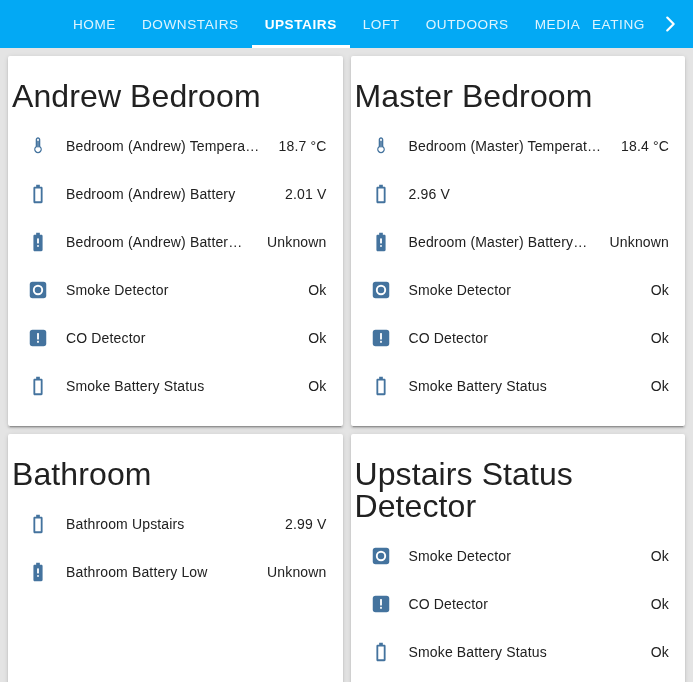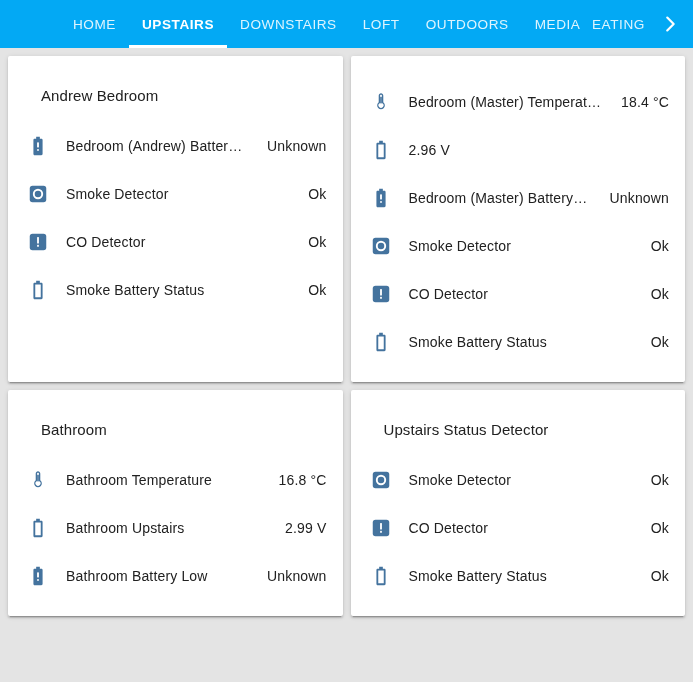--- a/index.html
+++ b/index.html
@@ -99,24 +99,24 @@
     border-radius: 2px;
     box-shadow: 0 2px 2px 0 rgba(0,0,0,0.14),
                 0 1px 5px 0 rgba(0,0,0,0.12),
                 0 3px 1px -2px rgba(0,0,0,0.2);
     padding: 16px 0 16px 0;
     display: flex;
     flex-direction: column;
   }
 
   .card-title {
-    font-size: 15px;
+    font-size: 32px;
     font-weight: 400;
     color: #212121;
-    padding: 8px 16px 4px 33px;
+    padding: 8px 16px 4px 4px;
     line-height: 32px;
     letter-spacing: 0.1px;
   }
 
   .rows { display: flex; flex-direction: column; padding-top: 6px; }
 
   .row {
     display: flex;
     align-items: center;
     height: 48px;
@@ -157,25 +157,25 @@
   }
 </style>
 </head>
 <body>
 
 <div class="navbar">
   <div class="tabs">
       <div class="tab">
         <span>HOME</span>
       </div>
+      <div class="tab">
+        <span>DOWNSTAIRS</span>
+      </div>
       <div class="tab active">
         <span>UPSTAIRS</span>
-      </div>
-      <div class="tab">
-        <span>DOWNSTAIRS</span>
       </div>
       <div class="tab">
         <span>LOFT</span>
       </div>
       <div class="tab">
         <span>OUTDOORS</span>
       </div>
       <div class="tab">
         <span>MEDIA</span>
       </div>
@@ -193,20 +193,43 @@
 </div>
 
 <div class="grid">
     <div class="card">
       <div class="card-title">Andrew Bedroom</div>
       <div class="rows">
         <div class="row">
           <div class="row-icon">
             <span class="icon-glyph">
               <svg width="22" height="22" viewBox="0 0 24 24">
+                <path fill="currentColor" d="M12 2.5c-1.38 0-2.5 1.12-2.5 2.5v7.3a4.2 4.2 0 1 0 5 0V5c0-1.38-1.12-2.5-2.5-2.5zm0 1.5c.55 0 1 .45 1 1v8.12l.42.28a2.7 2.7 0 1 1-2.84 0l.42-.28V5c0-.55.45-1 1-1z"></path>
+                <rect x="11.1" y="6.3" width="1.8" height="7.2" fill="currentColor"></rect>
+              </svg>
+            </span>
+          </div>
+          <div class="row-label">Bedroom (Andrew) Tempera…</div>
+          <div class="row-value">18.7 °C</div>
+        </div>
+        <div class="row">
+          <div class="row-icon">
+            <span class="icon-glyph">
+              <svg width="22" height="22" viewBox="0 0 24 24">
+                <path fill="currentColor" d="M15.67 4H14V2h-4v2H8.33C7.6 4 7 4.6 7 5.33v15.33C7 21.4 7.6 22 8.33 22h7.33c.74 0 1.34-.6 1.34-1.33V5.33C17 4.6 16.4 4 15.67 4zM15 20H9V6h6v14z"></path>
+              </svg>
+            </span>
+          </div>
+          <div class="row-label">Bedroom (Andrew) Battery</div>
+          <div class="row-value">2.01 V</div>
+        </div>
+        <div class="row">
+          <div class="row-icon">
+            <span class="icon-glyph">
+              <svg width="22" height="22" viewBox="0 0 24 24">
                 <path fill="currentColor" d="M15.67 4H14V2h-4v2H8.33C7.6 4 7 4.6 7 5.33v15.33C7 21.4 7.6 22 8.33 22h7.33c.74 0 1.34-.6 1.34-1.33V5.33C17 4.6 16.4 4 15.67 4z"></path>
                 <rect x="11" y="8" width="2" height="5.6" rx="0.5" fill="#ffffff"></rect>
                 <rect x="11" y="15.2" width="2" height="2.1" rx="0.5" fill="#ffffff"></rect>
               </svg>
             </span>
           </div>
           <div class="row-label">Bedroom (Andrew) Batter…</div>
           <div class="row-value">Unknown</div>
         </div>
         <div class="row">
@@ -241,20 +264,21 @@
                 <path fill="currentColor" d="M15.67 4H14V2h-4v2H8.33C7.6 4 7 4.6 7 5.33v15.33C7 21.4 7.6 22 8.33 22h7.33c.74 0 1.34-.6 1.34-1.33V5.33C17 4.6 16.4 4 15.67 4zM15 20H9V6h6v14z"></path>
               </svg>
             </span>
           </div>
           <div class="row-label">Smoke Battery Status</div>
           <div class="row-value">Ok</div>
         </div>
       </div>
     </div>
     <div class="card">
+      <div class="card-title">Master Bedroom</div>
       <div class="rows">
         <div class="row">
           <div class="row-icon">
             <span class="icon-glyph">
               <svg width="22" height="22" viewBox="0 0 24 24">
                 <path fill="currentColor" d="M12 2.5c-1.38 0-2.5 1.12-2.5 2.5v7.3a4.2 4.2 0 1 0 5 0V5c0-1.38-1.12-2.5-2.5-2.5zm0 1.5c.55 0 1 .45 1 1v8.12l.42.28a2.7 2.7 0 1 1-2.84 0l.42-.28V5c0-.55.45-1 1-1z"></path>
                 <rect x="11.1" y="6.3" width="1.8" height="7.2" fill="currentColor"></rect>
               </svg>
             </span>
           </div>
@@ -322,32 +346,20 @@
         </div>
       </div>
     </div>
     <div class="card">
       <div class="card-title">Bathroom</div>
       <div class="rows">
         <div class="row">
           <div class="row-icon">
             <span class="icon-glyph">
               <svg width="22" height="22" viewBox="0 0 24 24">
-                <path fill="currentColor" d="M12 2.5c-1.38 0-2.5 1.12-2.5 2.5v7.3a4.2 4.2 0 1 0 5 0V5c0-1.38-1.12-2.5-2.5-2.5zm0 1.5c.55 0 1 .45 1 1v8.12l.42.28a2.7 2.7 0 1 1-2.84 0l.42-.28V5c0-.55.45-1 1-1z"></path>
-                <rect x="11.1" y="6.3" width="1.8" height="7.2" fill="currentColor"></rect>
-              </svg>
-            </span>
-          </div>
-          <div class="row-label">Bathroom Temperature</div>
-          <div class="row-value">16.8 °C</div>
-        </div>
-        <div class="row">
-          <div class="row-icon">
-            <span class="icon-glyph">
-              <svg width="22" height="22" viewBox="0 0 24 24">
                 <path fill="currentColor" d="M15.67 4H14V2h-4v2H8.33C7.6 4 7 4.6 7 5.33v15.33C7 21.4 7.6 22 8.33 22h7.33c.74 0 1.34-.6 1.34-1.33V5.33C17 4.6 16.4 4 15.67 4zM15 20H9V6h6v14z"></path>
               </svg>
             </span>
           </div>
           <div class="row-label">Bathroom Upstairs</div>
           <div class="row-value">2.99 V</div>
         </div>
         <div class="row">
           <div class="row-icon">
             <span class="icon-glyph">

